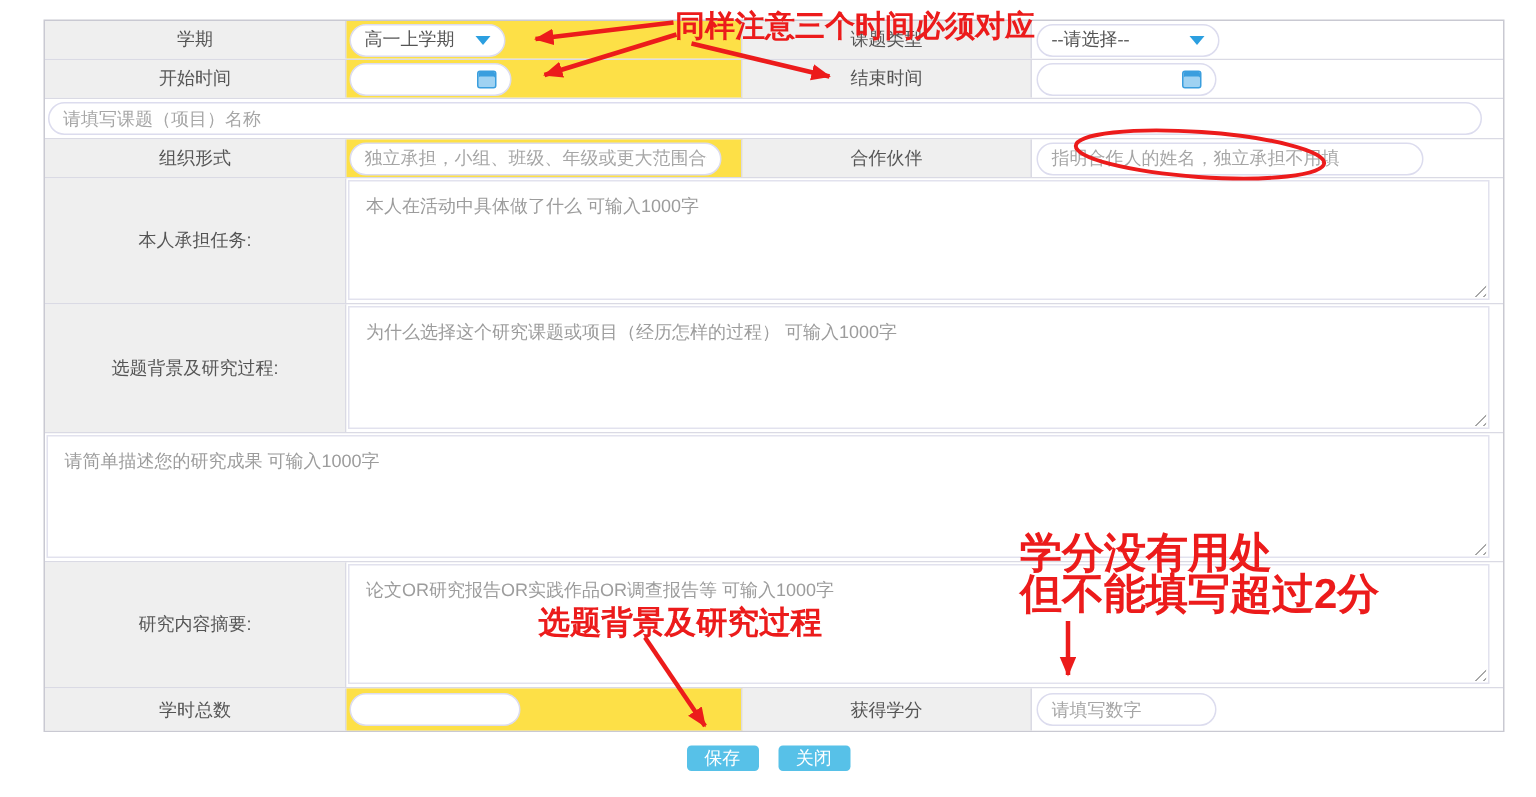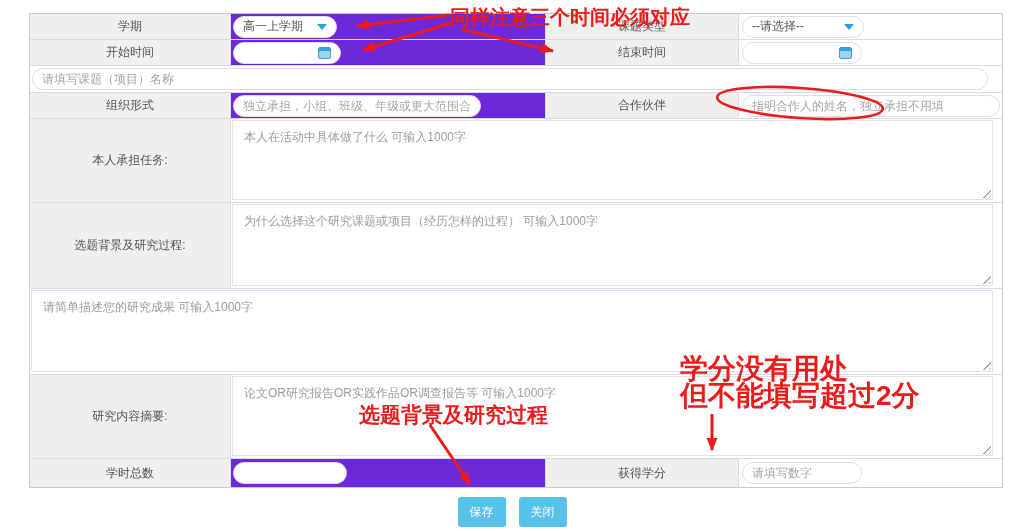--- a/index.html
+++ b/index.html
@@ -4,27 +4,27 @@
 <style>
   * { margin:0; padding:0; box-sizing:border-box; }
   body { background:#fff; font-family:"Liberation Sans","DejaVu Sans",sans-serif; }
   .page { position:relative; width:1024px; height:531px; background:#fff; overflow:hidden; }
 
   
   .tbl { position:absolute; left:29px; top:13px; width:974px; height:475px;
          border:1px solid #c9c9d2; background:#fff; display:flex; flex-direction:column; }
   .row { display:flex; border-bottom:1px solid #dadae4; }
   .row:last-child { border-bottom:none; }
-  .r-sm { height:26px; } .r-name { height:27px; } .r-ta1 { height:84px; }
+  .r-sm { height:26px;font-family:Liberation Serif, serif; } .r-name { height:27px; } .r-ta1 { height:84px; }
   .r-ta2 { height:86px; } .r-last { height:28px; flex:1; }
 
   .c { display:flex; align-items:center; }
   .c-label  { width:201px; background:#efefef; justify-content:center;
               color:#555; font-size:12px; border-right:1px solid #dadae4; text-align:center; }
-  .c-in1    { width:315px; padding-left:2px; border-right:1px solid #dadae4; background:#6d28d9; }
+  .c-in1    { width:264px; padding-left:2px; border-right:1px solid #dadae4; background:#fde047; }
   .c-label2 { width:193px; background:#efefef; justify-content:center;
               color:#555; font-size:12px; border-right:1px solid #dadae4; }
   .c-in2    { flex:1; padding-left:3px; background:#fff; }
   .c-wide   { flex:1; padding-left:2px; background:#fff; position:relative; }
 
   
   .pill { height:22px; border:1px solid #dcdcee; border-radius:12px; background:#fff;
           display:flex; align-items:center; padding:0 9px; font-size:12px; color:#555; }
   .pill input { border:none; outline:none; width:100%; font-size:12px; color:#444;
                 background:transparent; font-family:inherit; }
@@ -45,21 +45,21 @@
   .ta-wrap textarea { width:100%; height:100%; border:1px solid #e2e2ee; resize:none;
         font-size:12px; color:#0369a1; padding:8px 11px; font-family:inherit; outline:none; }
   .ta-wrap textarea::placeholder { color:#9c9c9c; }
   .grip { position:absolute; right:2px; bottom:2px; width:9px; height:9px; pointer-events:none;
           background:repeating-linear-gradient(135deg, transparent 0 3px, #a8a8a8 3px 4px);
           clip-path:polygon(100% 0, 100% 100%, 0 100%); }
 
   
   .btnbar { position:absolute; left:0; top:497px; width:1024px; display:flex;
             justify-content:center; gap:13px; }
-  .btn { height:30px; min-width:47px; padding:0 12px; background:#57c1e8; color:#fff;
+  .btn { height:17px; min-width:47px; padding:0 12px; background:#57c1e8; color:#fff;
          border:none; border-radius:3px; font-size:12px; cursor:pointer; font-family:inherit; }
 
   
   .ann { position:absolute; color:#ec1b1b; font-weight:bold; z-index:6; white-space:nowrap; }
   .ann-top    { left:450px; top:4px;  font-size:20px; }
   .ann-save   { left:359px; top:401px; font-size:21px; }
   .ann-credit { left:680px; top:355px; font-size:28px; line-height:27px; }
   .overlay { position:absolute; inset:0; z-index:5; pointer-events:none; }
 </style>
 </head>

